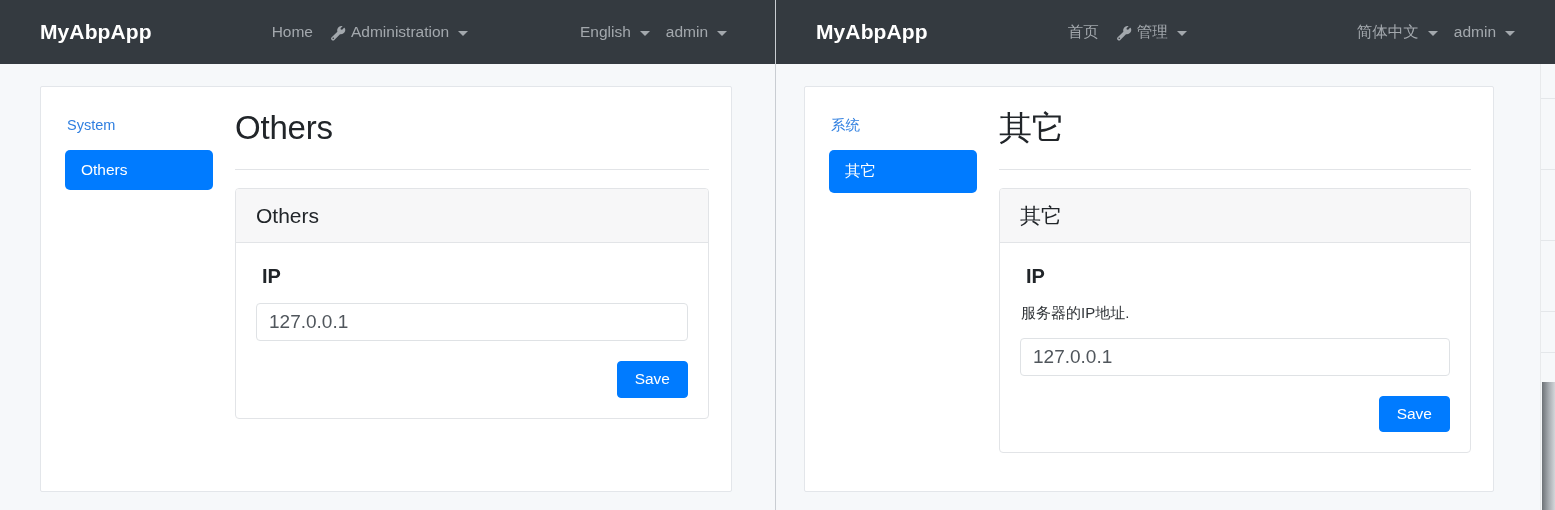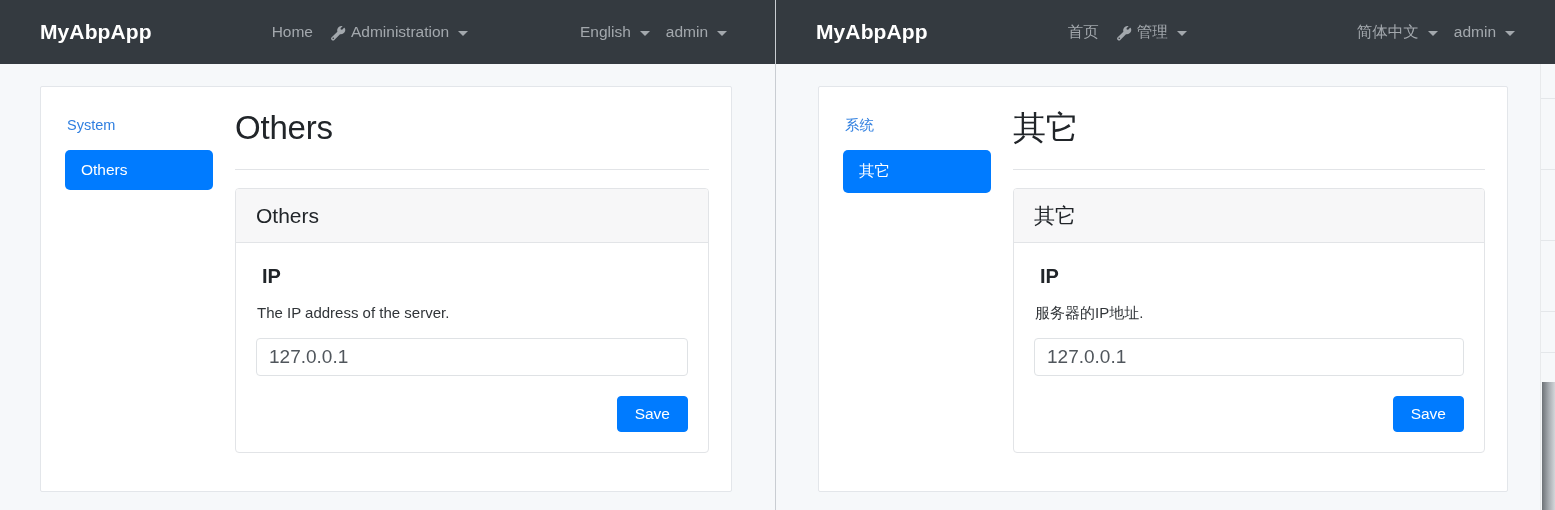--- a/index.html
+++ b/index.html
@@ -93,21 +93,21 @@
   .page-card {
     position: absolute;
     left: 40px;
     top: 86px;
     width: 692px;
     height: 406px;
     background: #ffffff;
     border: 1px solid #e3e6ea;
     border-radius: 2px;
   }
-  .pane-right .page-card { left: 42px; width: 690px; }
+  .pane-right .page-card { left: 28px; width: 690px; }
 
   .page-inner {
     display: flex;
     height: 100%;
     padding: 0;
   }
 
   
   .side {
     width: 192px;
@@ -283,21 +283,20 @@
         </div>
 
         <div class="main">
           <h1 class="main-title">Others</h1>
           <hr class="hr">
 
           <div class="card">
             <div class="card-head">Others</div>
             <div class="card-body">
               <div class="field-label">IP</div>
-              <div class="field-desc">The IP address of the server.</div>
               <input class="text-input" type="text" value="127.0.0.1" style="">
               <div class="btn-row">
                 <button class="btn-primary">Save</button>
               </div>
             </div>
           </div>
         </div>
 
       </div>
     </div>

